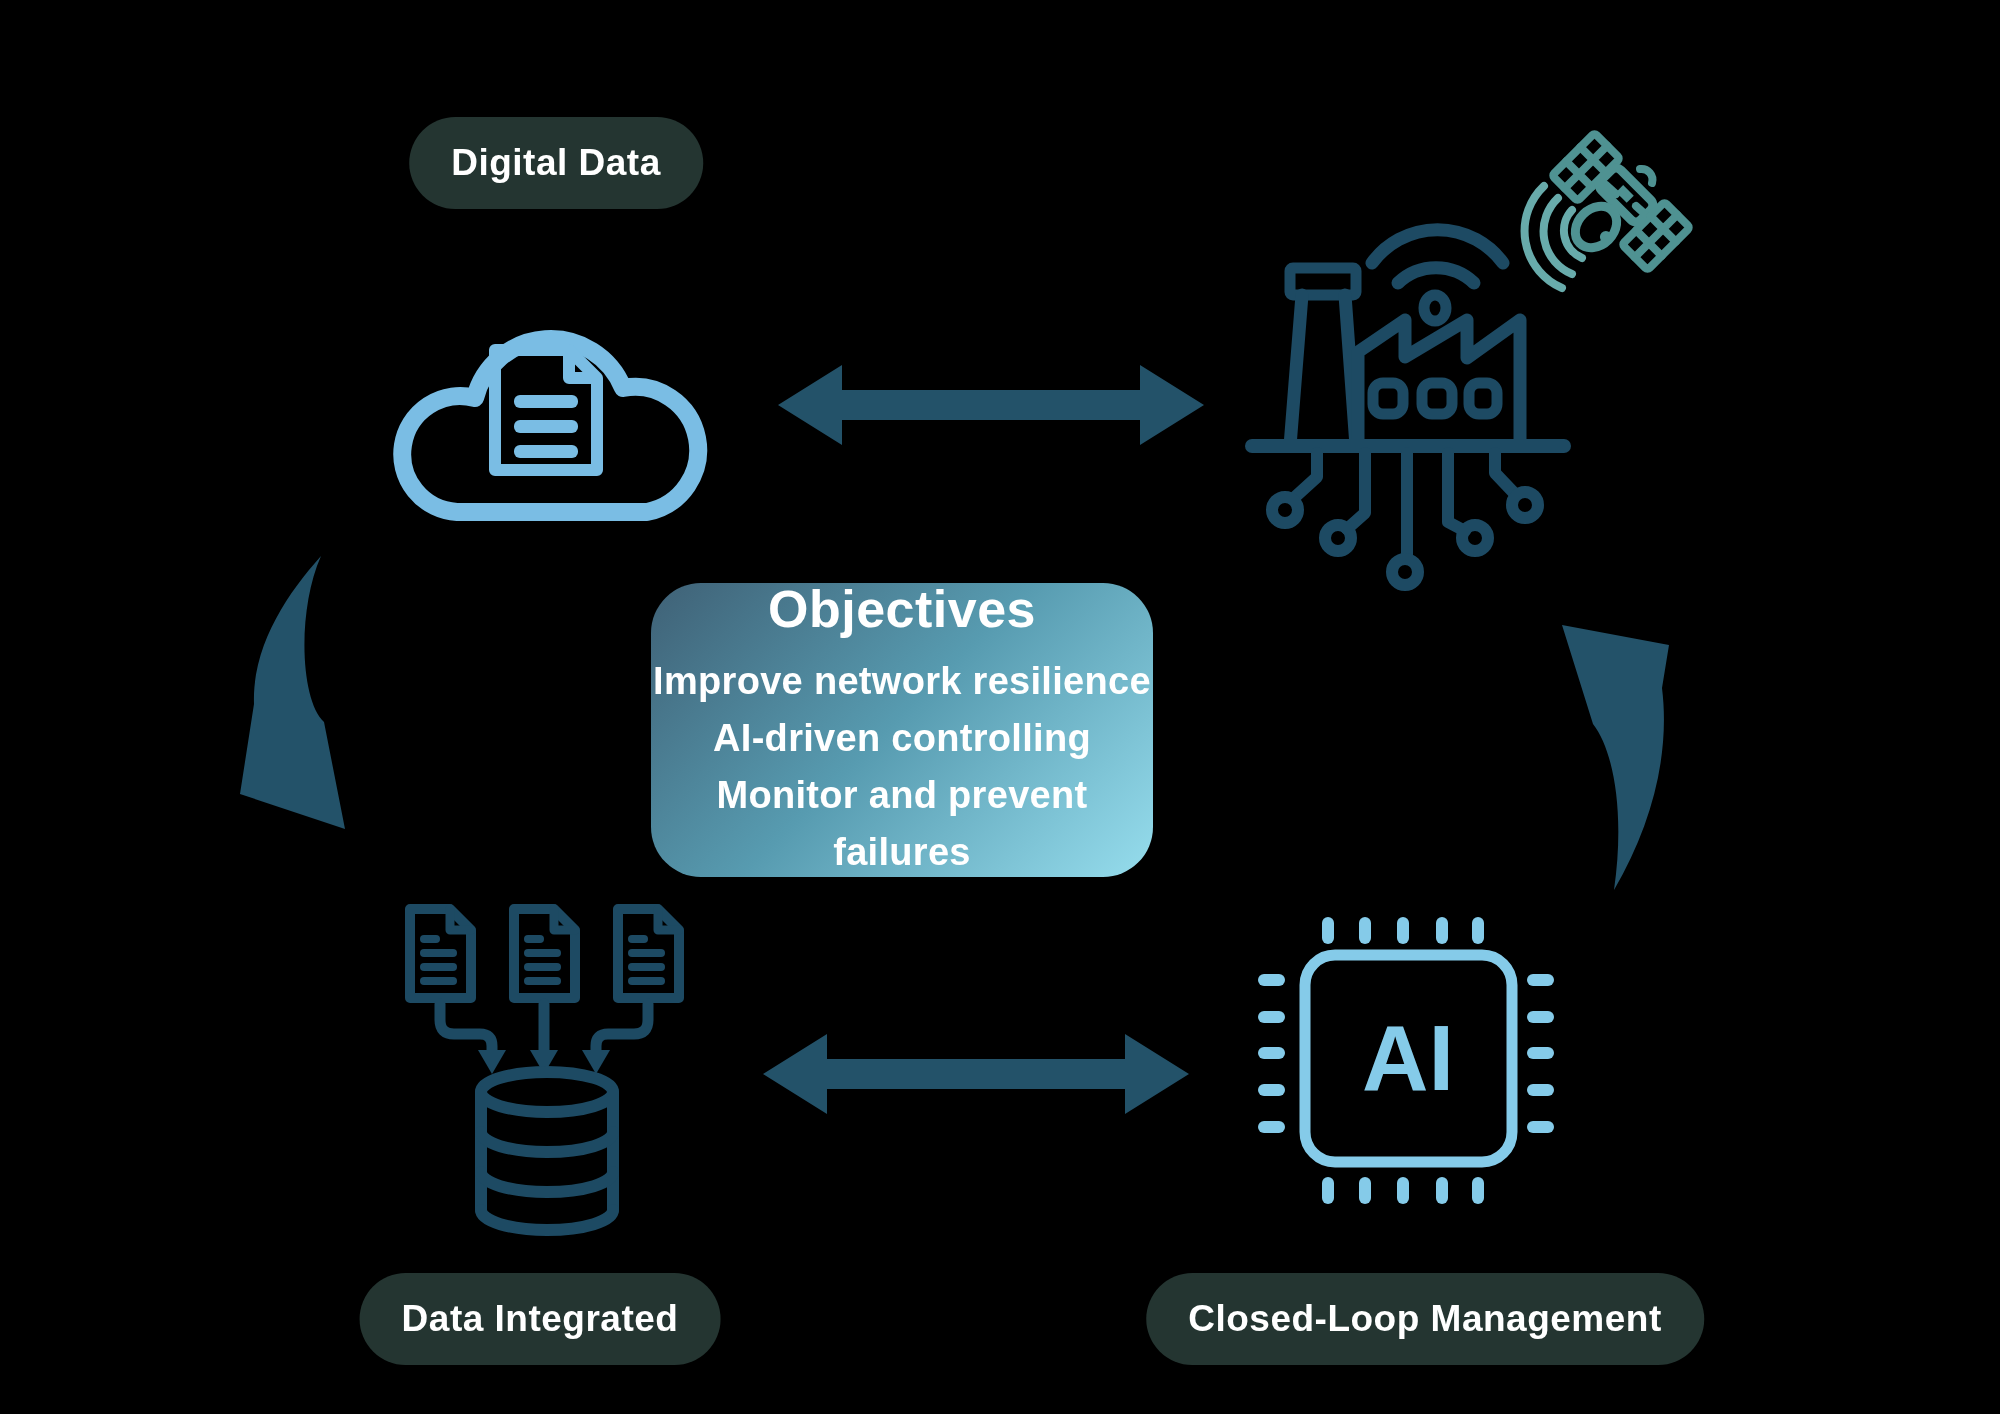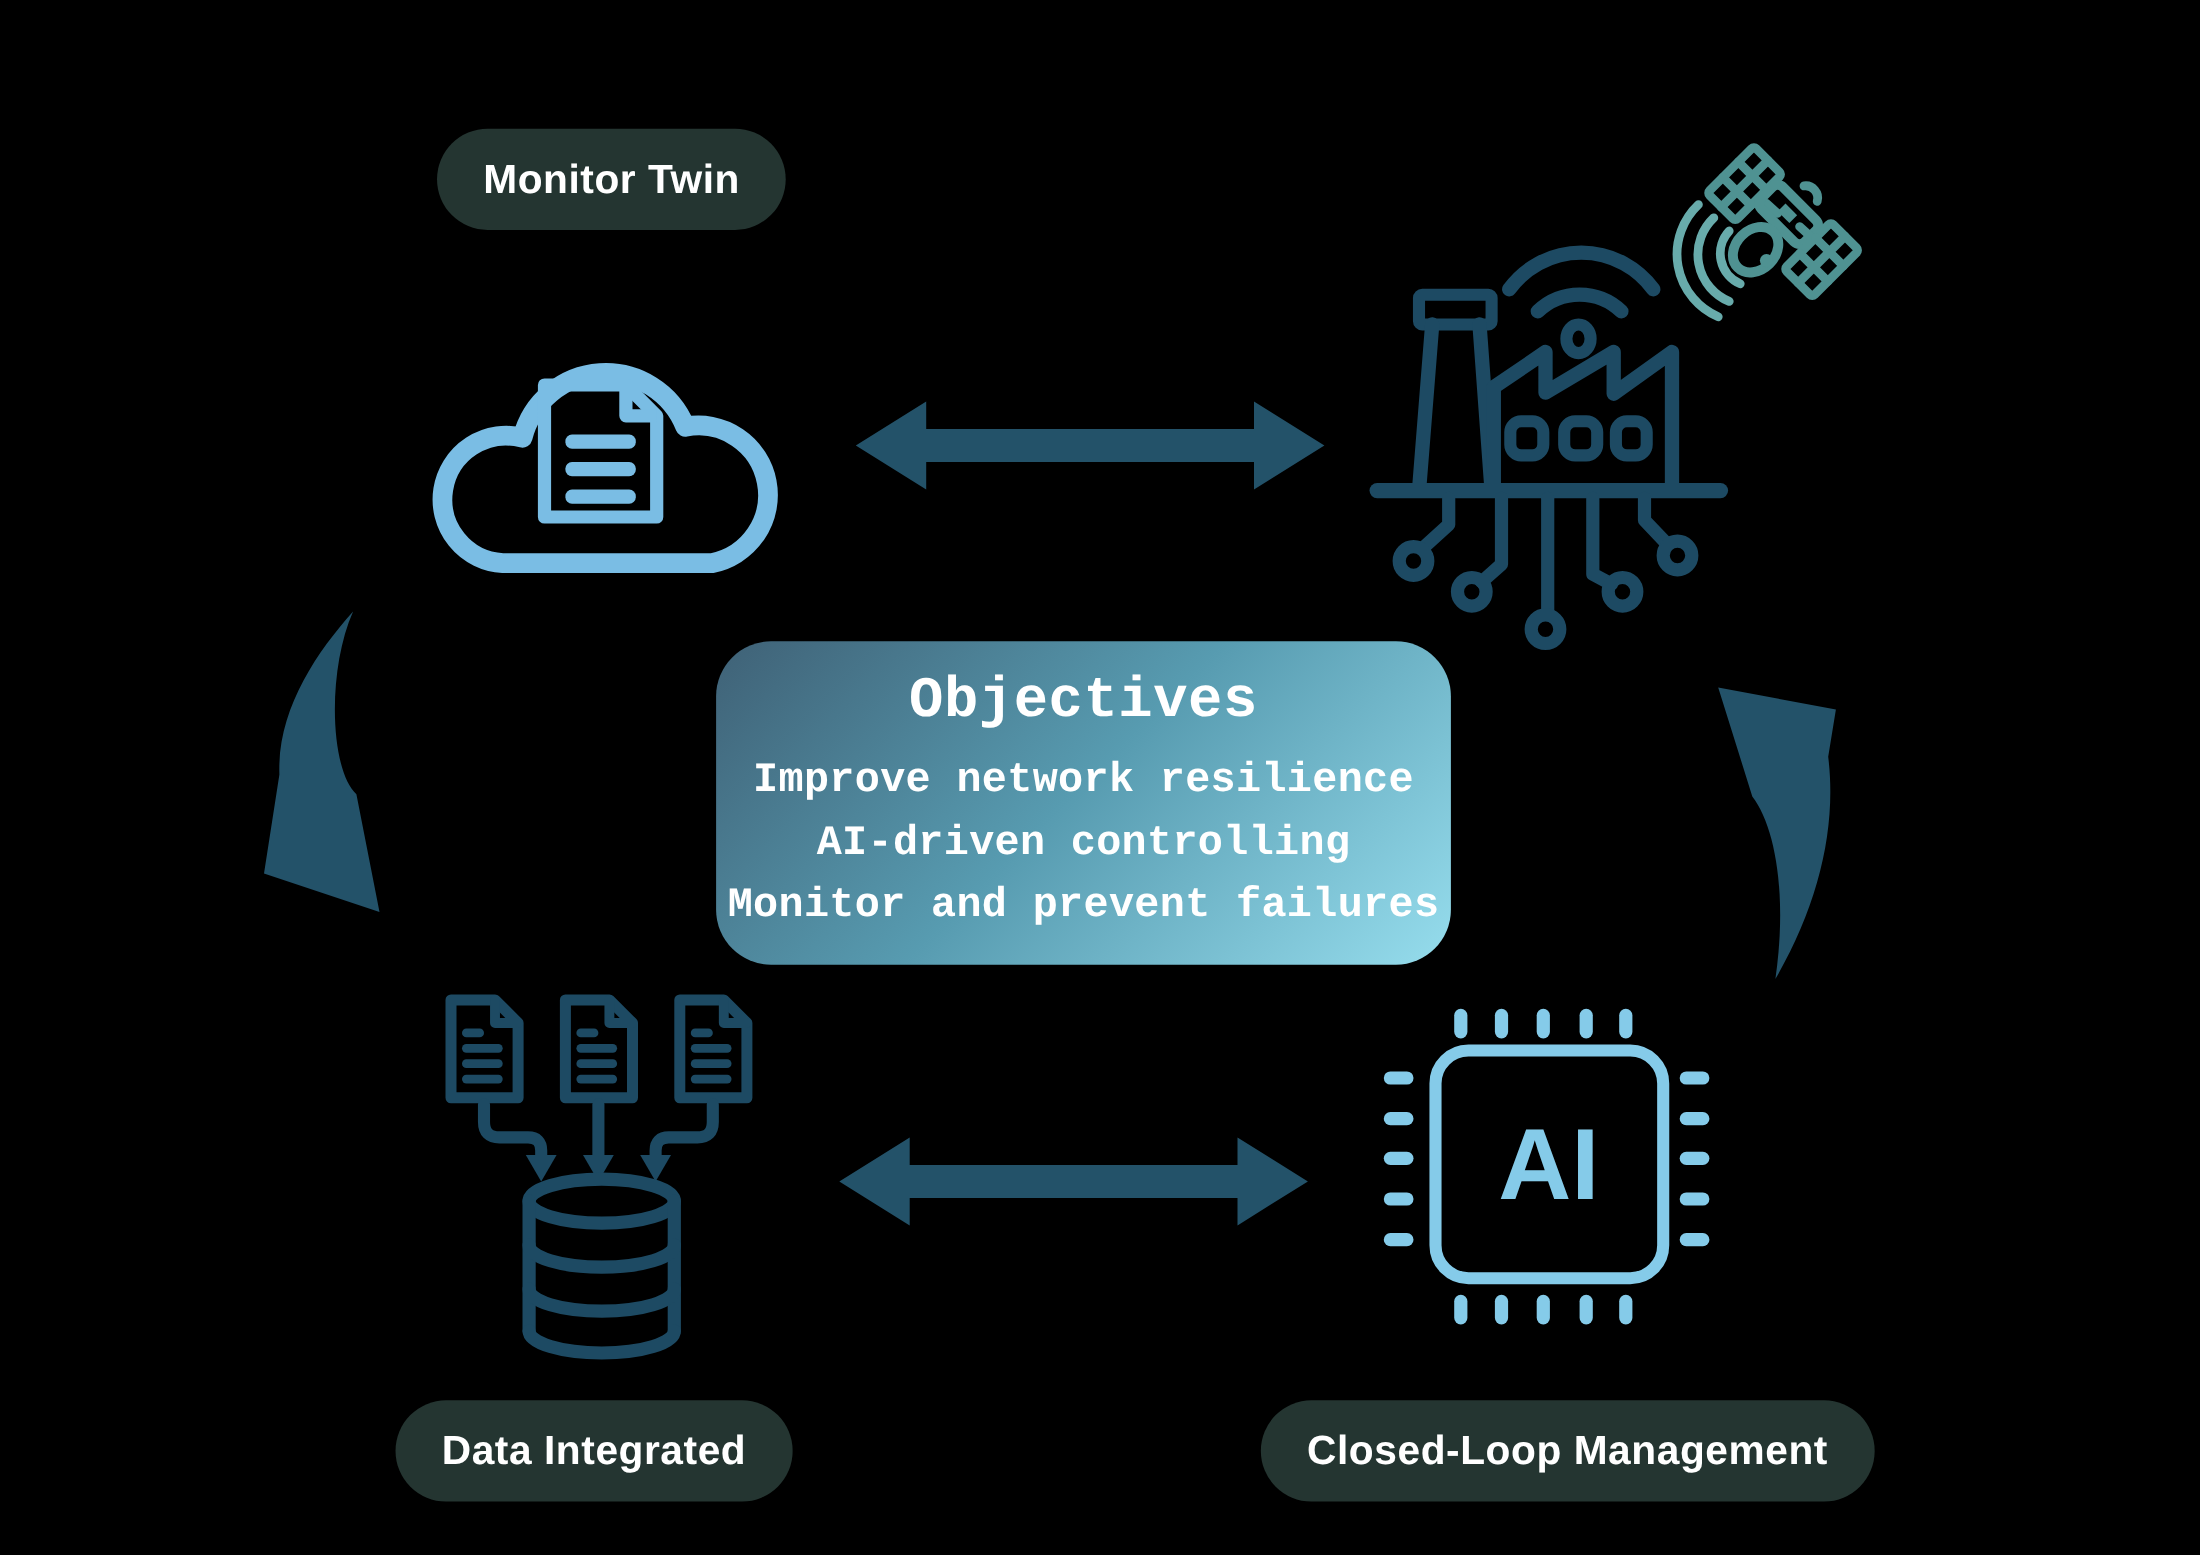--- a/index.html
+++ b/index.html
@@ -8,38 +8,38 @@
     font-family:"Liberation Sans", sans-serif;
   }
   .pill{
     position:absolute;transform:translateX(-50%);
     height:92px;padding:0 42px;border-radius:46px;
     background:#243531;color:#ffffff;
     display:inline-flex;align-items:center;justify-content:center;
     font-size:37px;font-weight:700;letter-spacing:.5px;white-space:nowrap;
   }
   .objectives{
-    position:absolute;left:651px;top:583px;width:668px;height:294px;
+    position:absolute;left:651px;top:583px;width:502px;height:294px;
     border-radius:50px;
     background:linear-gradient(135deg,#3f6176 0%,#579bb0 48%,#96dded 100%);
     display:flex;flex-direction:column;align-items:center;justify-content:center;
-    color:#ffffff;text-align:center;font-family:Liberation Mono, monospace;
+    color:#ffffff;text-align:center;
   }
   .objectives .title{font-size:52px;font-weight:700;letter-spacing:.5px;margin-bottom:14px;}
   .objectives .item{font-size:38px;font-weight:700;letter-spacing:.3px;line-height:57px;}
   .abs{position:absolute;}
   svg{display:block;overflow:visible;}
 </style>
 </head>
 <body>
 
 <div class="canvas">
 
   <div class="pill" style="left:556px;top:117px">
-    <span>Monitor Twin</span>
+    <span>Digital Data</span>
   </div>
   <div class="pill" style="left:540px;top:1273px">
     <span>Data Integrated</span>
   </div>
   <div class="pill" style="left:1425px;top:1273px">
     <span>Closed-Loop Management</span>
   </div>
 
   <div class="objectives">
     <div class="title">Objectives</div>

